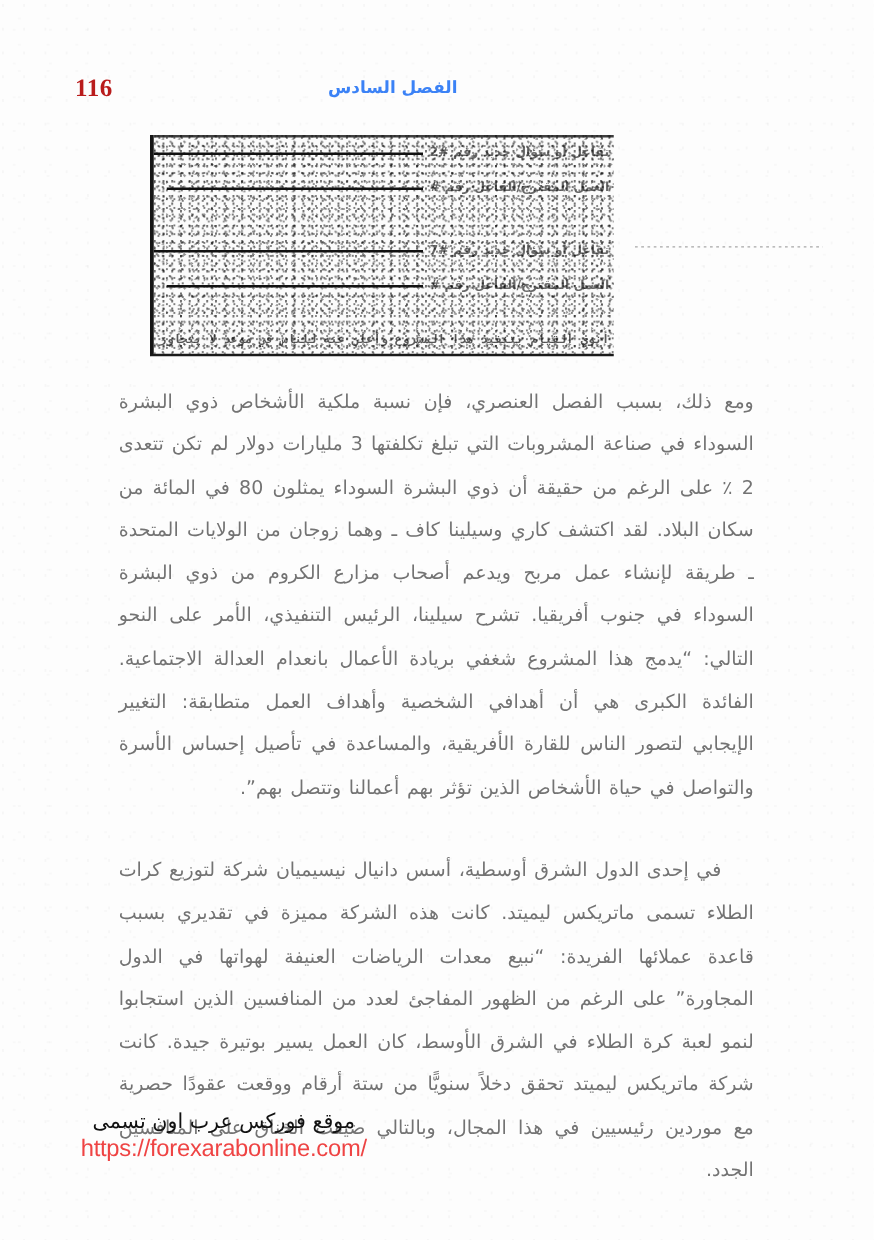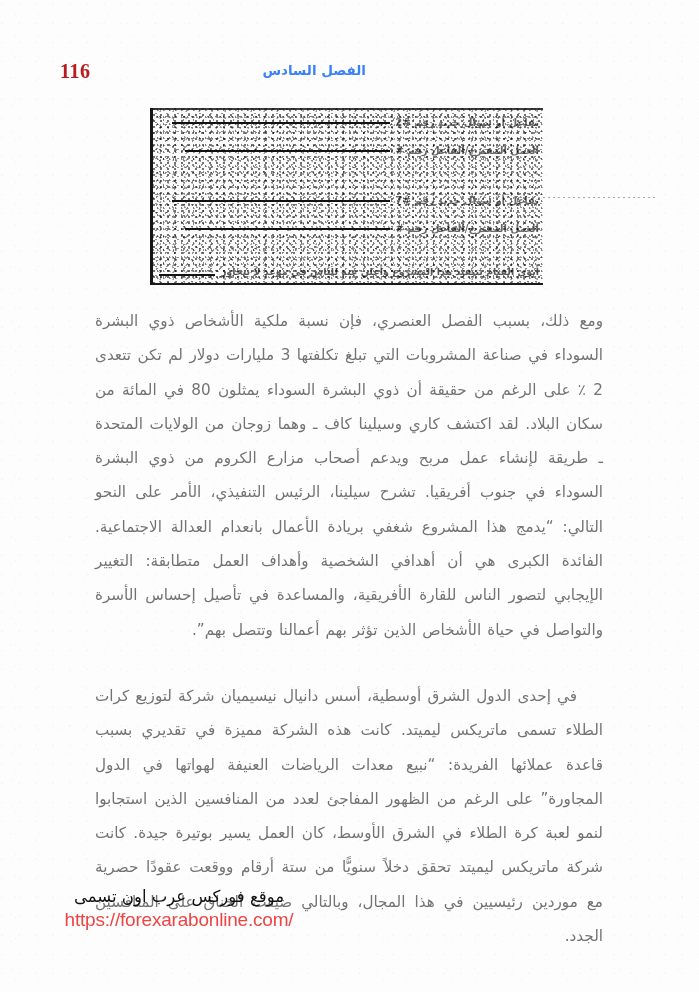--- a/index.html
+++ b/index.html
@@ -58,41 +58,40 @@
     font-family: "Liberation Serif", serif;
     font-size: 20px;
     font-weight: bold;
     color: #b91c1c;
     letter-spacing: 0.5px;
   }
 
   
   .formbox {
     position: absolute;
-    left: 150px;
+    left: 120px;
     top: 108px;
     width: 368px;
     height: 175px;
     border-left: 3px solid #161616;
     border-bottom: 2px solid #1a1a1a;
     background:
       radial-gradient(circle at 11% 17%, rgba(0,0,0,.55) 0 .9px, transparent 1px),
       radial-gradient(circle at 43% 9%,  rgba(0,0,0,.45) 0 .9px, transparent 1px),
       radial-gradient(circle at 77% 31%, rgba(0,0,0,.5)  0 .9px, transparent 1px),
       radial-gradient(circle at 24% 61%, rgba(0,0,0,.42) 0 .9px, transparent 1px),
       radial-gradient(circle at 88% 79%, rgba(0,0,0,.5)  0 .9px, transparent 1px),
       radial-gradient(circle at 57% 47%, rgba(0,0,0,.38) 0 .9px, transparent 1px),
       radial-gradient(circle at 5%  91%, rgba(0,0,0,.45) 0 .9px, transparent 1px),
       radial-gradient(circle at 66% 93%, rgba(0,0,0,.4)  0 .9px, transparent 1px),
       linear-gradient(#fbfbfb, #fbfbfb);
     background-size:
       7px 6px, 9px 8px, 6px 7px, 11px 9px,
       8px 11px, 13px 7px, 10px 13px, 12px 10px, 100% 100%;
     overflow: hidden;
-    padding-left: 22px;
   }
   .formbox-top-rule {
     position: absolute;
     left: 0; top: 0;
     width: 100%;
     height: 2px;
     background: #1c1c1c;
     opacity: .85;
   }
 
@@ -126,20 +125,21 @@
   .ghost-caption {
     position: absolute;
     right: 4px;
     bottom: 6px;
     left: 6px;
     display: flex;
     flex-direction: row;
     align-items: center;
     gap: 6px;
     white-space: nowrap;
+    font-family: Liberation Mono, monospace;
   }
   .ghost-caption .txt {
     font-size: 9.5px;
     font-weight: bold;
     color: rgba(18,18,18,.7);
     letter-spacing: -0.2px;
     filter: blur(.2px);
   }
   .ghost-caption .blank {
     flex: 1;

